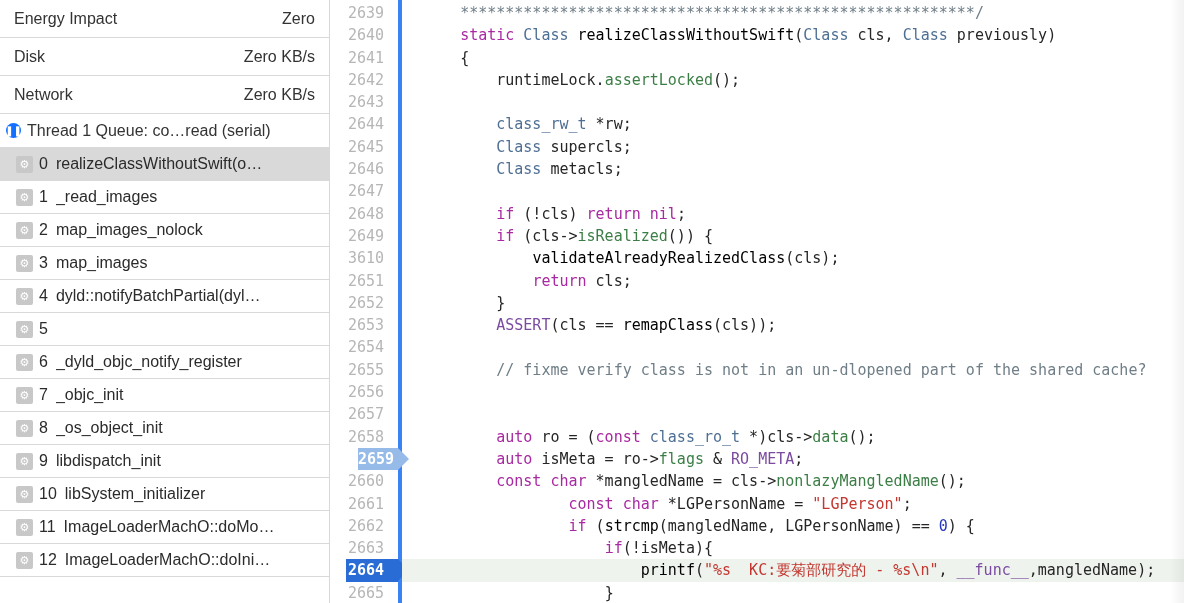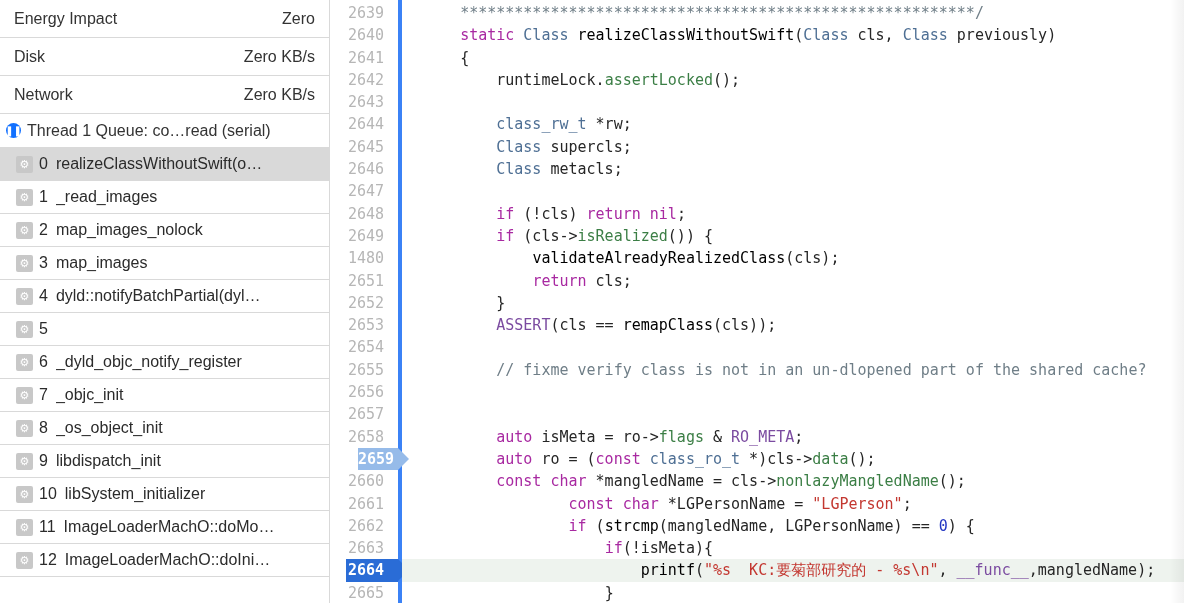--- a/index.html
+++ b/index.html
@@ -267,21 +267,21 @@
         <div class="gline">2640</div>
         <div class="gline">2641</div>
         <div class="gline">2642</div>
         <div class="gline">2643</div>
         <div class="gline">2644</div>
         <div class="gline">2645</div>
         <div class="gline">2646</div>
         <div class="gline">2647</div>
         <div class="gline">2648</div>
         <div class="gline">2649</div>
-        <div class="gline">1480</div>
+        <div class="gline">3610</div>
         <div class="gline">2651</div>
         <div class="gline">2652</div>
         <div class="gline">2653</div>
         <div class="gline">2654</div>
         <div class="gline">2655</div>
         <div class="gline">2656</div>
         <div class="gline">2657</div>
         <div class="gline">2658</div>
         <div class="gline marker-blue1">2659</div>
         <div class="gline">2660</div>
@@ -307,22 +307,22 @@
         <div class="cline"><span class="op">        </span><span class="kw">if</span><span class="id"> (!cls) </span><span class="kw">return</span><span class="id"> </span><span class="lit">nil</span><span class="id">;</span></div>
         <div class="cline"><span class="op">        </span><span class="kw">if</span><span class="id"> (cls-&gt;</span><span class="fn2">isRealized</span><span class="id">()) {</span></div>
         <div class="cline"><span class="op">            </span><span class="fn">validateAlreadyRealizedClass</span><span class="id">(cls);</span></div>
         <div class="cline"><span class="op">            </span><span class="kw">return</span><span class="id"> cls;</span></div>
         <div class="cline"><span class="op">        </span><span class="id">}</span></div>
         <div class="cline"><span class="op">        </span><span class="mac">ASSERT</span><span class="id">(cls == </span><span class="fn">remapClass</span><span class="id">(cls));</span></div>
         <div class="cline"><span class="op">        </span></div>
         <div class="cline"><span class="op">        </span><span class="cm">// fixme verify class is not in an un-dlopened part of the shared cache?</span></div>
         <div class="cline"><span class="op">        </span></div>
         <div class="cline"><span class="op">        </span></div>
+        <div class="cline"><span class="op">        </span><span class="kw">auto</span><span class="id"> ro = (</span><span class="kw">const</span><span class="id"> </span><span class="typ">class_ro_t</span><span class="id"> *)cls-&gt;</span><span class="fn2">data</span><span class="id">();</span></div>
         <div class="cline"><span class="op">        </span><span class="kw">auto</span><span class="id"> isMeta = ro-&gt;</span><span class="fn2">flags</span><span class="id"> &amp; </span><span class="mac">RO_META</span><span class="id">;</span></div>
-        <div class="cline"><span class="op">        </span><span class="kw">auto</span><span class="id"> ro = (</span><span class="kw">const</span><span class="id"> </span><span class="typ">class_ro_t</span><span class="id"> *)cls-&gt;</span><span class="fn2">data</span><span class="id">();</span></div>
         <div class="cline"><span class="op">        </span><span class="kw">const</span><span class="id"> </span><span class="kw">char</span><span class="id"> *mangledName = cls-&gt;</span><span class="fn2">nonlazyMangledName</span><span class="id">();</span></div>
         <div class="cline"><span class="op">                </span><span class="kw">const</span><span class="id"> </span><span class="kw">char</span><span class="id"> *LGPersonName = </span><span class="str">"LGPerson"</span><span class="id">;</span></div>
         <div class="cline"><span class="op">                </span><span class="kw">if</span><span class="id"> (</span><span class="fn">strcmp</span><span class="id">(mangledName, LGPersonName) == </span><span class="num">0</span><span class="id">) {</span></div>
         <div class="cline"><span class="op">                    </span><span class="kw">if</span><span class="id">(!isMeta){</span></div>
         <div class="cline hl"><span class="op">                        </span><span class="fn">printf</span><span class="id">(</span><span class="str">"%s  KC:要菊部研究的 - %s\n"</span><span class="id">, </span><span class="mac">__func__</span><span class="id">,mangledName);</span></div>
         <div class="cline"><span class="op">                    </span><span class="id">}</span></div>
       </div>
     <div class="right-edge"></div>
   </div>
 </div>

